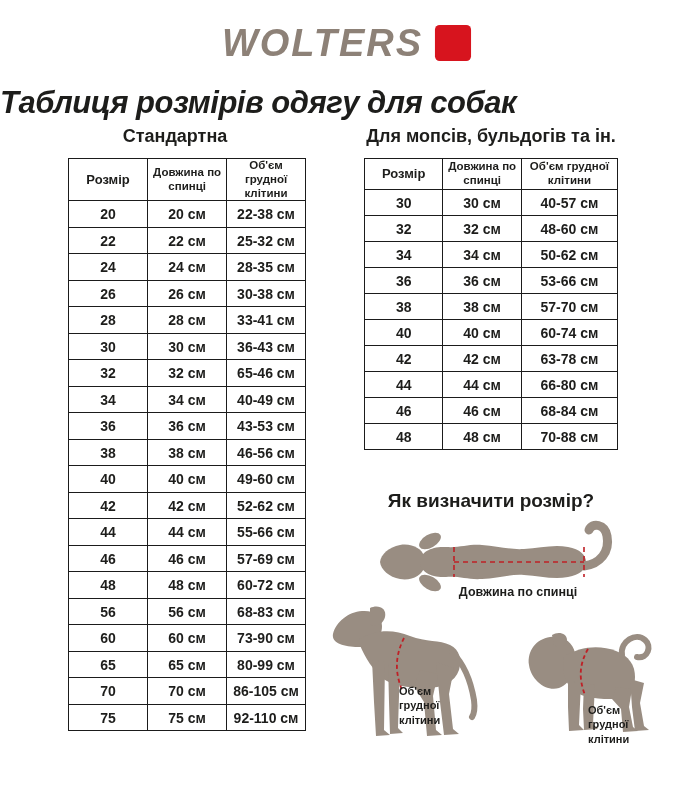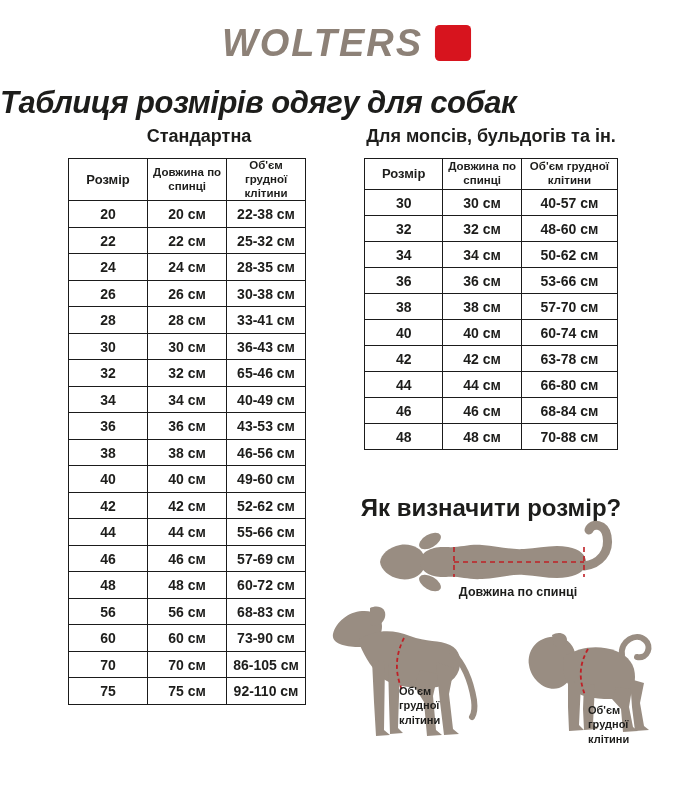--- a/index.html
+++ b/index.html
@@ -11,35 +11,35 @@
   
   .brand { position:absolute; top:22px; left:0; width:100%; height:42px;
            display:flex; align-items:center; justify-content:center; gap:11px; }
   .logo-text { font-size:38px; font-weight:bold; letter-spacing:2px; line-height:1; }
   .logo-mark { width:38px; height:38px; display:block; }
   
   .title { position:absolute; top:64px; left:0; width:100%; text-align:left;
            font-size:31px; font-weight:bold; letter-spacing:-0.5px;font-style:italic; }
   
   .sec-title { position:absolute; top:126px; text-align:center; font-size:18px; font-weight:bold; }
-  .sec-title.left  { left:80px;  width:238px; }
+  .sec-title.left  { left:56px;  width:238px; }
   .sec-title.right { left:364px; width:254px; }
   
   .sizes { position:absolute; top:158px; border-collapse:collapse; table-layout:fixed; }
   .sizes.left  { left:68px;  width:238px; }
   .sizes.right { left:364px; width:254px; }
   .sizes th, .sizes td { border:1px solid #1b1b1b; text-align:center; vertical-align:middle;
                          font-weight:bold; padding:0; }
   .sizes th { font-size:11.5px; line-height:1.2; height:30px; white-space:pre-line; }
   .sizes th:first-child { font-size:13px; }
   .sizes.left  td { font-size:14px; height:25.5px; }
   .sizes.right td { font-size:14px; height:25px; }
   
   .howto-title { position:absolute; left:358px; top:474px; width:266px; text-align:center;
-                 font-size:24px; font-weight:bold; }
+                 font-size:19px; font-weight:bold; }
   .diagram { position:absolute; }
   .diag-label { position:absolute; font-weight:bold; white-space:pre-line; }
   .back-label  { left:398px; top:585px; width:240px; text-align:center; font-size:12.5px; }
   .chest-label-1 { left:399px; top:684px; font-size:11px; line-height:1.3; }
   .chest-label-2 { left:588px; top:703px; font-size:11px; line-height:1.3; }
 </style>
 </head>
 <body>
 
 <div class="page" style="color: rgb(29, 29, 27);">
@@ -149,20 +149,25 @@
           <td>56</td>
           <td>56 см</td>
           <td>68-83 см</td>
         </tr>
         <tr>
           <td>60</td>
           <td>60 см</td>
           <td>73-90 см</td>
         </tr>
         <tr>
+          <td>65</td>
+          <td>65 см</td>
+          <td>80-99 см</td>
+        </tr>
+        <tr>
           <td>70</td>
           <td>70 см</td>
           <td>86-105 см</td>
         </tr>
         <tr>
           <td>75</td>
           <td>75 см</td>
           <td>92-110 см</td>
         </tr>
       </tbody>

